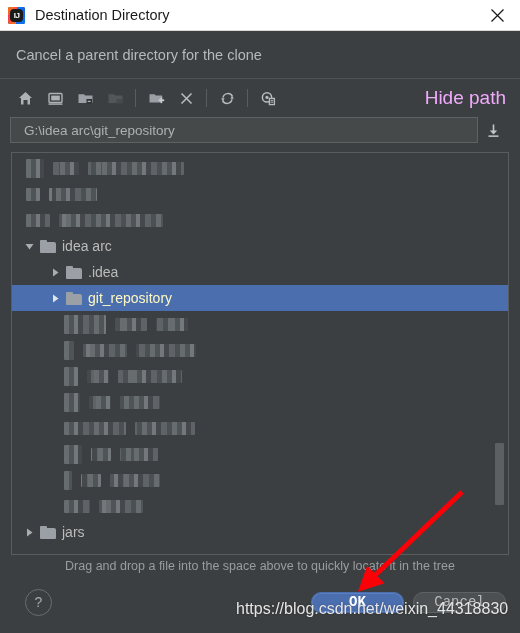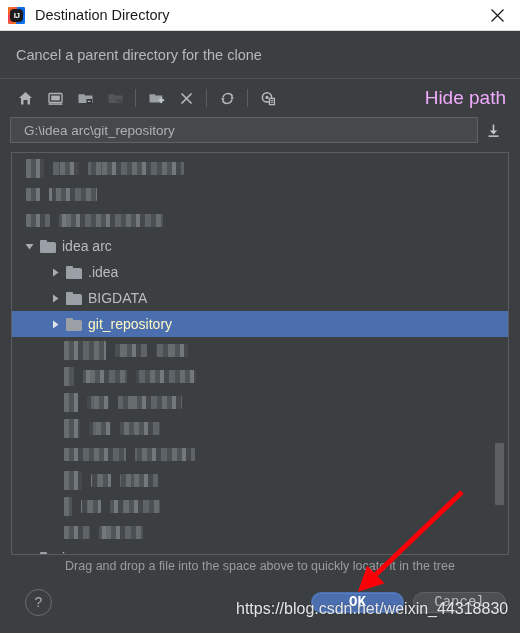--- a/index.html
+++ b/index.html
@@ -438,29 +438,20 @@
         </div>
         <div class="tree-row" style="padding-left: 38px;">
           <span class="arrow">
             <svg width="9" height="9" viewBox="0 0 9 9">
               <polygon points="2,0.5 2,8.5 7.5,4.5" fill="#a9adb0"></polygon>
             </svg>
           </span>
           <span class="folder-ico"></span>
           <span class="row-label">.idea</span>
         </div>
-        <div class="tree-row" style="padding-left: 38px;">
-          <span class="arrow">
-            <svg width="9" height="9" viewBox="0 0 9 9">
-              <polygon points="2,0.5 2,8.5 7.5,4.5" fill="#a9adb0"></polygon>
-            </svg>
-          </span>
-          <span class="folder-ico"></span>
-          <span class="row-label">BIGDATA</span>
-        </div>
         <div class="tree-row selected" style="padding-left: 38px;">
           <span class="arrow">
             <svg width="9" height="9" viewBox="0 0 9 9">
               <polygon points="2,0.5 2,8.5 7.5,4.5" fill="#dfe4ea"></polygon>
             </svg>
           </span>
           <span class="folder-ico"></span>
           <span class="row-label">git_repository</span>
         </div>
         <div class="blur-row" style="padding-left: 52px;">

